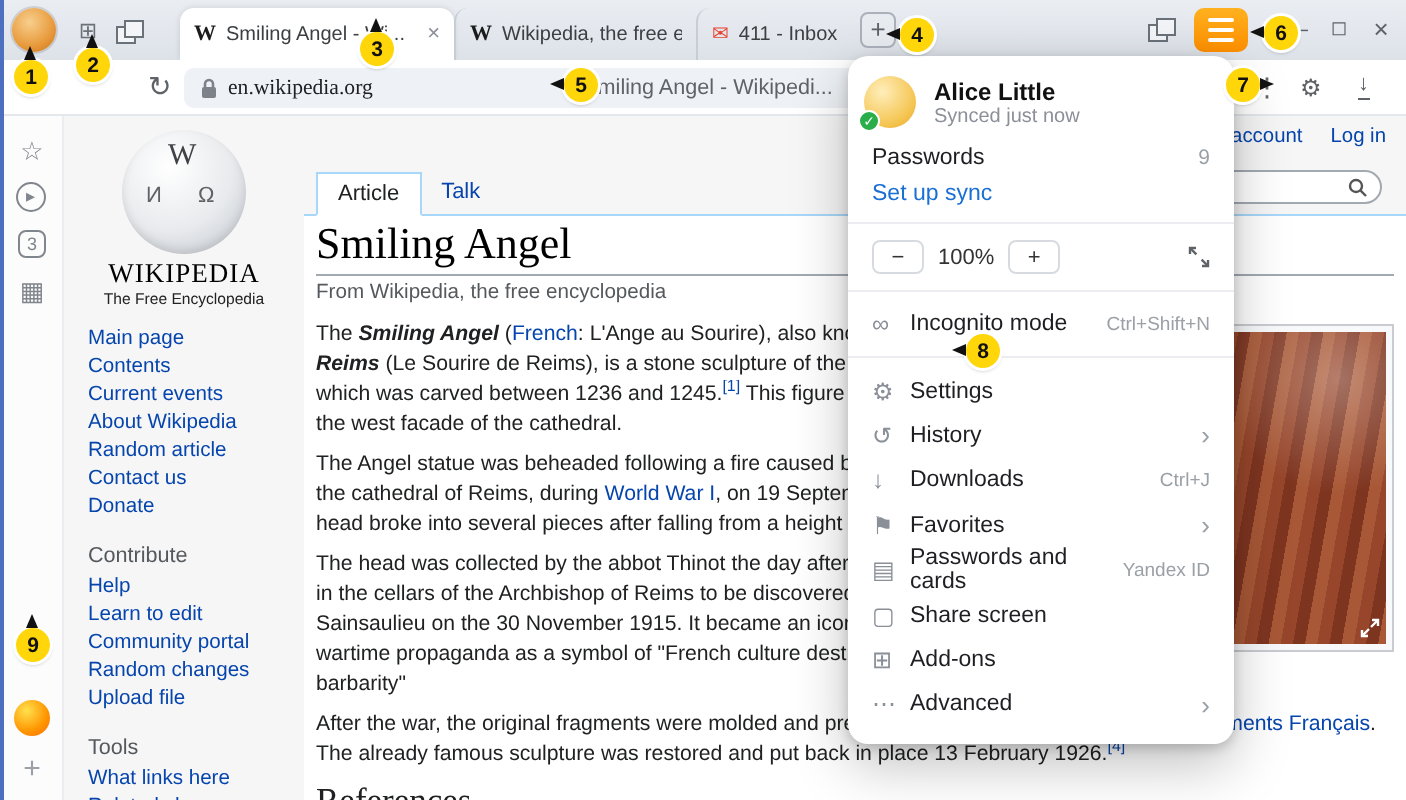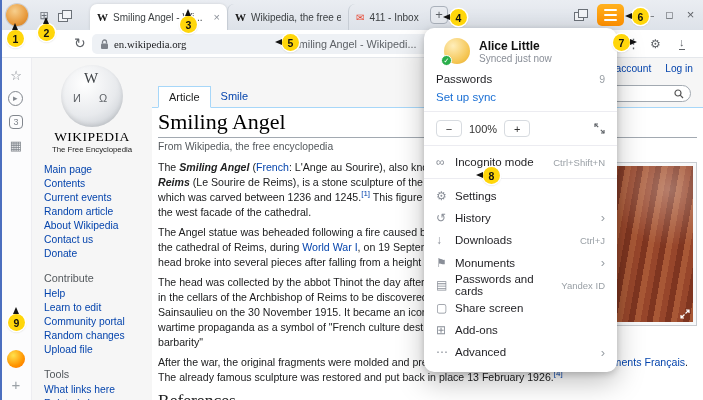--- a/index.html
+++ b/index.html
@@ -83,21 +83,21 @@
   .article-body p{margin:0 0 5px;line-height:15px;}
   p.fixed .pline{display:block;white-space:nowrap;overflow:hidden;}
   p.wrap .pline{display:inline;white-space:normal;}.seg-i{}.seg-bi{font-weight:bold;font-style:italic;}
   .seg-link{color:#0645ad;}
   sup.ref{color:#0645ad;font-size:8px;line-height:0;}
   .article-body h2{font-family:"Liberation Serif",serif;font-size:17.5px;font-weight:normal;border-bottom:1px solid #a2a9b1;margin-top:4px;padding-bottom:3px;clear:none;}
 
   
   .menu-panel{position:absolute;left:424px;top:28px;width:193px;padding:6px 0 8px;background:#fff;border-radius:10px;
               box-shadow:0 2px 6px rgba(0,0,0,.18),0 10px 28px rgba(0,0,0,.25);z-index:60;}
-  .menu-head{display:flex;align-items:flex-end;gap:9px;padding:4px 20px 6px;}
+  .menu-head{display:flex;align-items:flex-end;gap:9px;padding:4px 8px 6px;}
   .m-avatar{width:26px;height:26px;border-radius:50%;position:relative;
             background:radial-gradient(circle at 35% 30%,#ffeebb,#f4c34d 70%,#e3a42d);}
   .badge{position:absolute;left:-3px;bottom:-2px;width:11px;height:11px;border-radius:50%;background:#2aae4a;color:#fff;
          font-size:7px;display:flex;align-items:center;justify-content:center;border:1.5px solid #fff;}
   .m-name{font-size:12px;font-weight:bold;color:#111;}
   .m-status{font-size:10px;color:#8a8f98;margin-top:0;}
   .menu-row{display:flex;justify-content:space-between;align-items:center;height:18px;padding:0 12px;font-size:11.5px;color:#1f1f23;}
   .menu-row.sync span{color:#1a6fd4;}
   .count{color:#9aa0a6;font-size:10.5px;}
   .m-div{height:1px;background:#ececf1;margin:5px 0;}
@@ -192,22 +192,22 @@
       <span class="g1">W</span>
       <span class="g2">И</span>
       <span class="g3">Ω</span>
     </div>
     <div class="wordmark">WIKIPEDIA</div>
     <div class="tagline">The Free Encyclopedia</div>
     <ul class="wnav">
         <li>Main page</li>
         <li>Contents</li>
         <li>Current events</li>
+        <li>About Wikipedia</li>
         <li>Random article</li>
-        <li>About Wikipedia</li>
         <li>Contact us</li>
         <li>Donate</li>
       </ul>
     <div class="whead">Contribute</div>
     <ul class="wnav">
         <li>Help</li>
         <li>Learn to edit</li>
         <li>Community portal</li>
         <li>Random changes</li>
         <li>Upload file</li>
@@ -226,21 +226,21 @@
         <span>Log in</span>
       </div>
       <div class="searchbox">
         <svg width="10" height="10" viewBox="0 0 10 10">
           <circle cx="4" cy="4" r="3" fill="none" stroke="#555" stroke-width="1.2"></circle>
           <line x1="6.2" y1="6.2" x2="9" y2="9" stroke="#555" stroke-width="1.2"></line>
         </svg>
       </div>
       <div class="ptabs">
         <span class="ptab active">Article</span>
-        <span class="ptab">Smile</span>
+        <span class="ptab">Talk</span>
       </div>
     </div>
     <div class="article">
       <h1>Smiling Angel</h1>
       <div class="subtitle">From Wikipedia, the free encyclopedia</div>
       <div class="article-body">
         <div class="thumb">
           <div class="thumb-img"></div>
           <svg class="thumb-expand" width="10" height="10" viewBox="0 0 10 10">
             <path d="M6 1 H9 V4 M9 1 L5.5 4.5 M4 9 H1 V6 M1 9 L4.5 5.5" stroke="#fff" stroke-width="1.2" fill="none"></path>
@@ -322,21 +322,21 @@
           <span class="mi-right"></span>
           <span class="mi-chev">›</span>
         </div>
         <div class="menu-item">
           <span class="mi-icon">↓</span>
           <span class="mi-label">Downloads</span>
           <span class="mi-right">Ctrl+J</span>
         </div>
         <div class="menu-item">
           <span class="mi-icon">⚑</span>
-          <span class="mi-label">Monuments</span>
+          <span class="mi-label">Favorites</span>
           <span class="mi-right"></span>
           <span class="mi-chev">›</span>
         </div>
         <div class="menu-item">
           <span class="mi-icon">▤</span>
           <span class="mi-label">Passwords and cards</span>
           <span class="mi-right">Yandex ID</span>
         </div>
         <div class="menu-item">
           <span class="mi-icon">▢</span>

